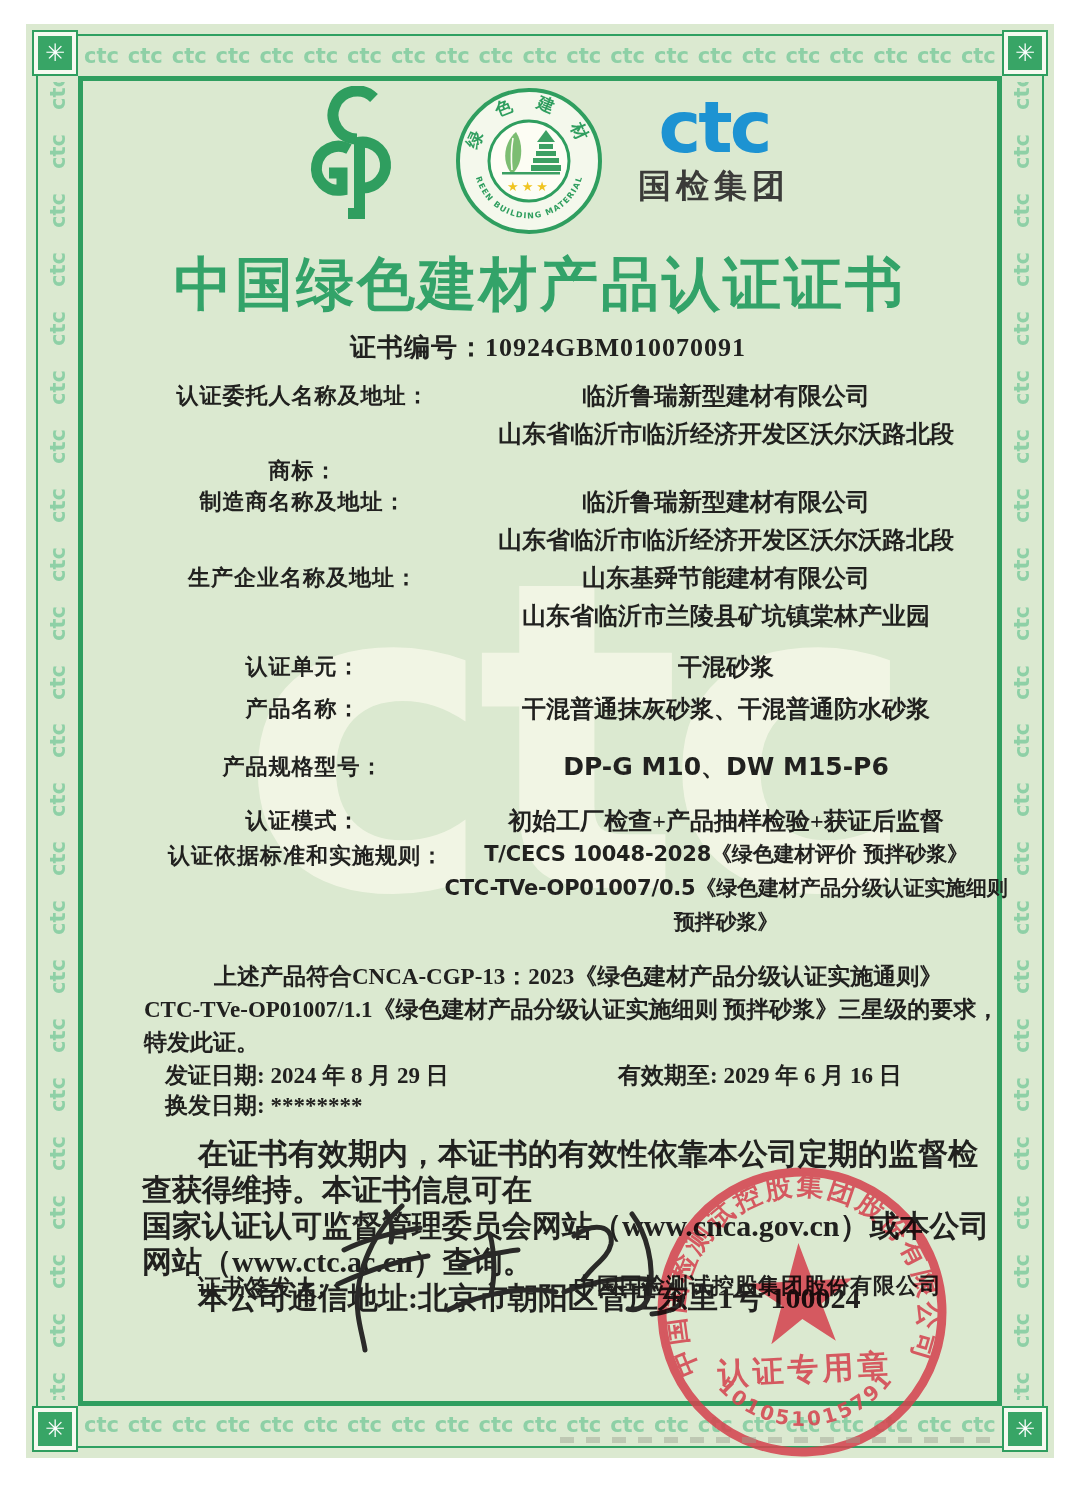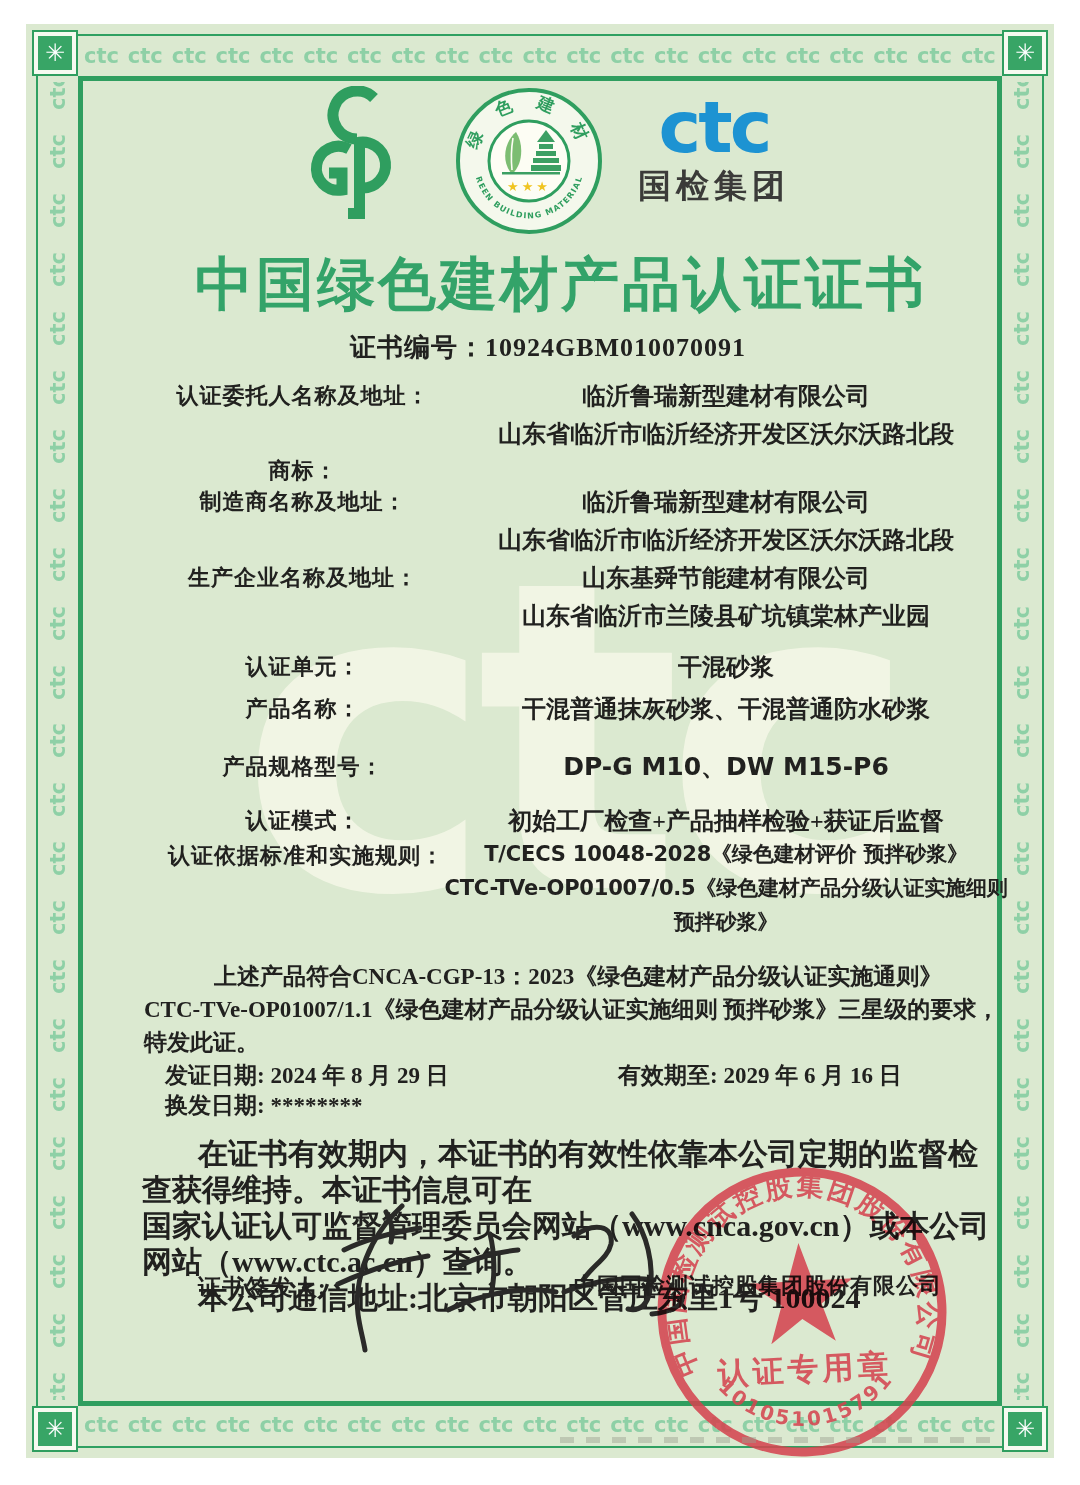--- a/index.html
+++ b/index.html
@@ -29,21 +29,21 @@
   .logos{position:absolute;left:0;top:62px;width:1028px;display:flex;justify-content:center;
     align-items:flex-start;gap:34px;}
   .gcp{width:130px;height:150px;}
   .badge{width:150px;height:150px;}
   .ctcblock{display:flex;flex-direction:column;align-items:center;margin-top:8px;}
   .ctcword{font-family:"DejaVu Sans",sans-serif;font-weight:900;font-size:72px;line-height:66px;
     letter-spacing:-3px;color:#1d93d2;}
   .ctcsub{font-family:Liberation Mono, monospace;font-weight:900;font-size:33px;color:#3b3b39;
     letter-spacing:5px;margin-top:4px;}
   .title{position:absolute;left:0;top:222px;width:1028px;text-align:center;font-size:58px;
-    font-weight:900;color:#33a369;letter-spacing:3px;padding-left:21px;}
+    font-weight:900;color:#33a369;letter-spacing:3px;}
   .certno{position:absolute;left:0;top:306px;width:1028px;text-align:center;font-size:26px;
     font-weight:700;letter-spacing:1px;transform:translateX(8px);}
   .frow{position:absolute;left:142px;right:40px;display:flex;text-align:center;}
   .flabel{width:270px;flex:0 0 270px;font-size:22px;font-weight:700;letter-spacing:1px;white-space:nowrap;}
   .fvalue{flex:1;font-size:24px;font-weight:700;line-height:38px;margin-top:-4px;}
   .fvalue .std{font-family:"DejaVu Sans","Liberation Sans",sans-serif;font-size:21px;line-height:34px;
     letter-spacing:-0.2px;}
   .fvalue .spec{font-family:"DejaVu Sans","Liberation Sans",sans-serif;font-size:25px;}
   .statement{position:absolute;left:118px;right:50px;top:936px;font-size:23px;font-weight:700;
     line-height:33px;}

